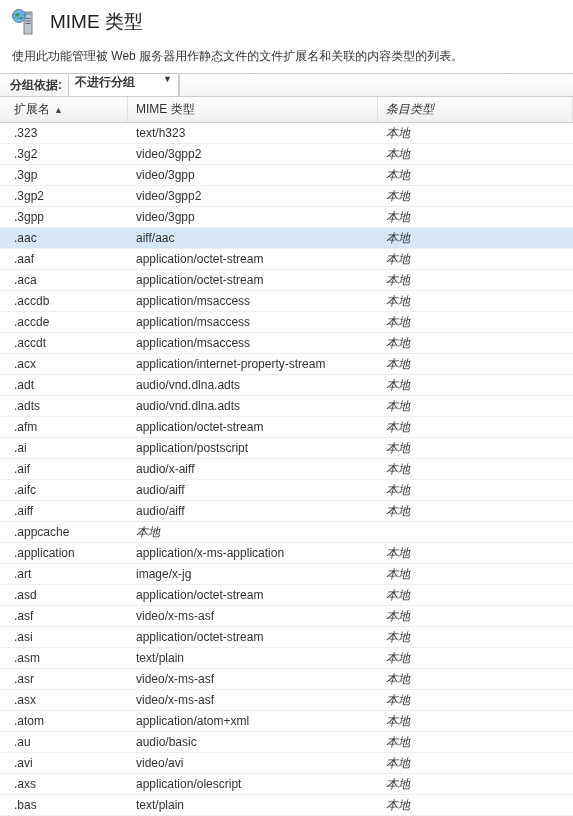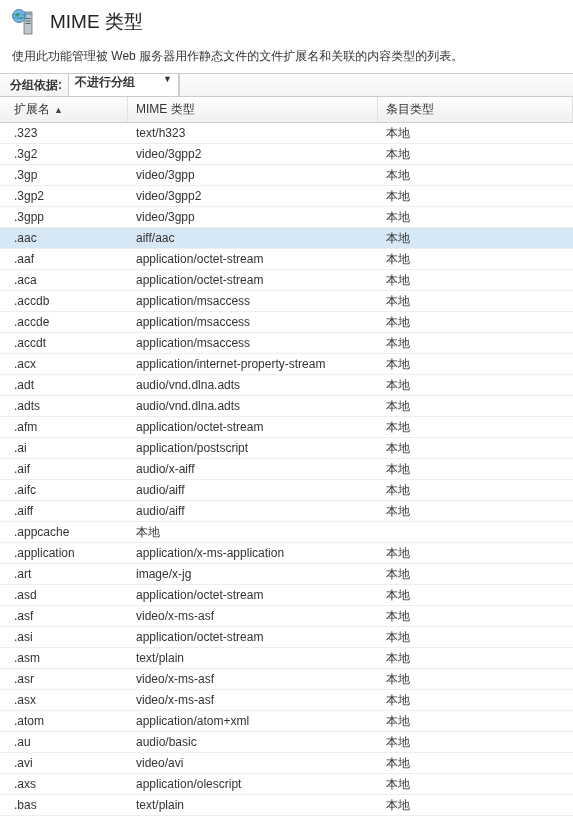--- a/index.html
+++ b/index.html
@@ -90,21 +90,21 @@
       display: flex;
       align-items: center;
       gap: 4px;
     }
     .sort-arrow {
       font-size: 9px;
       color: #444;
     }
     .col-ext { width: 128px; padding-left: 14px; }
     .col-mime { width: 250px; }
-    .col-entry { flex: 1; }
+    .col-entry { flex: 1; font-style: italic; }
     .tbody {
       width: 100%;
     }
     .tr {
       display: flex;
       border-bottom: 1px solid #eee;
       height: 21px;
       align-items: center;
     }
     .tr.selected {

